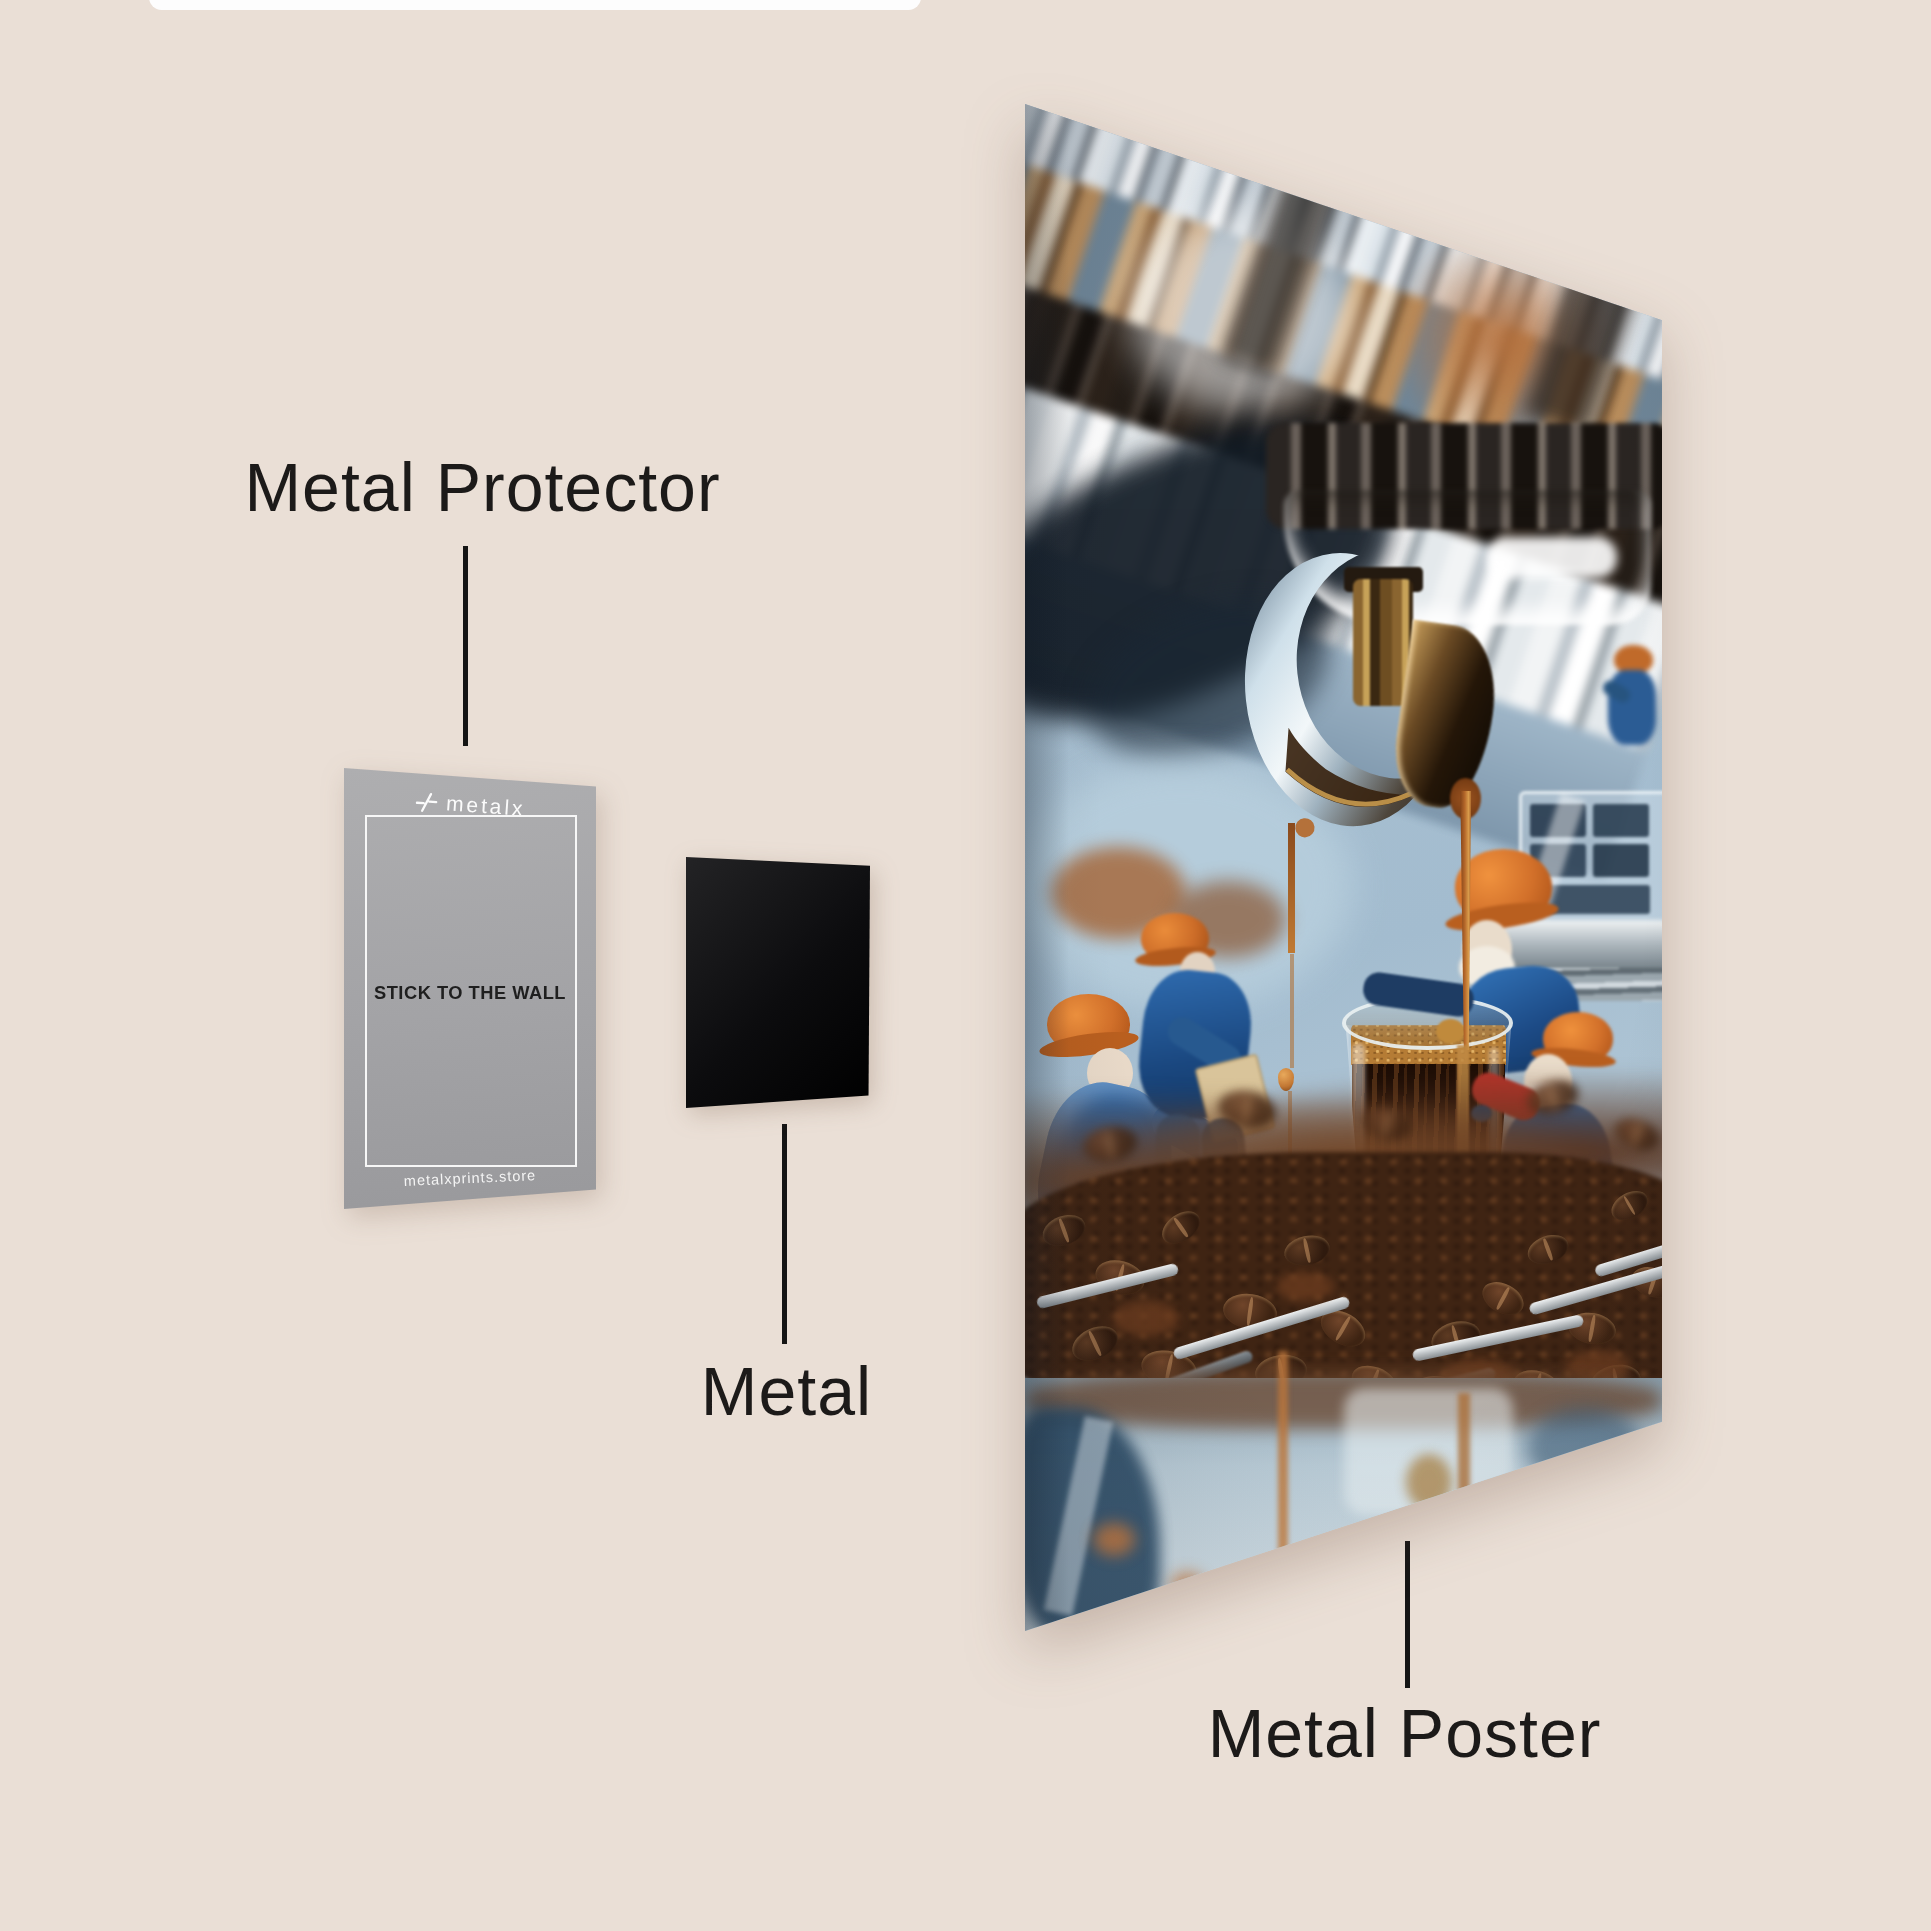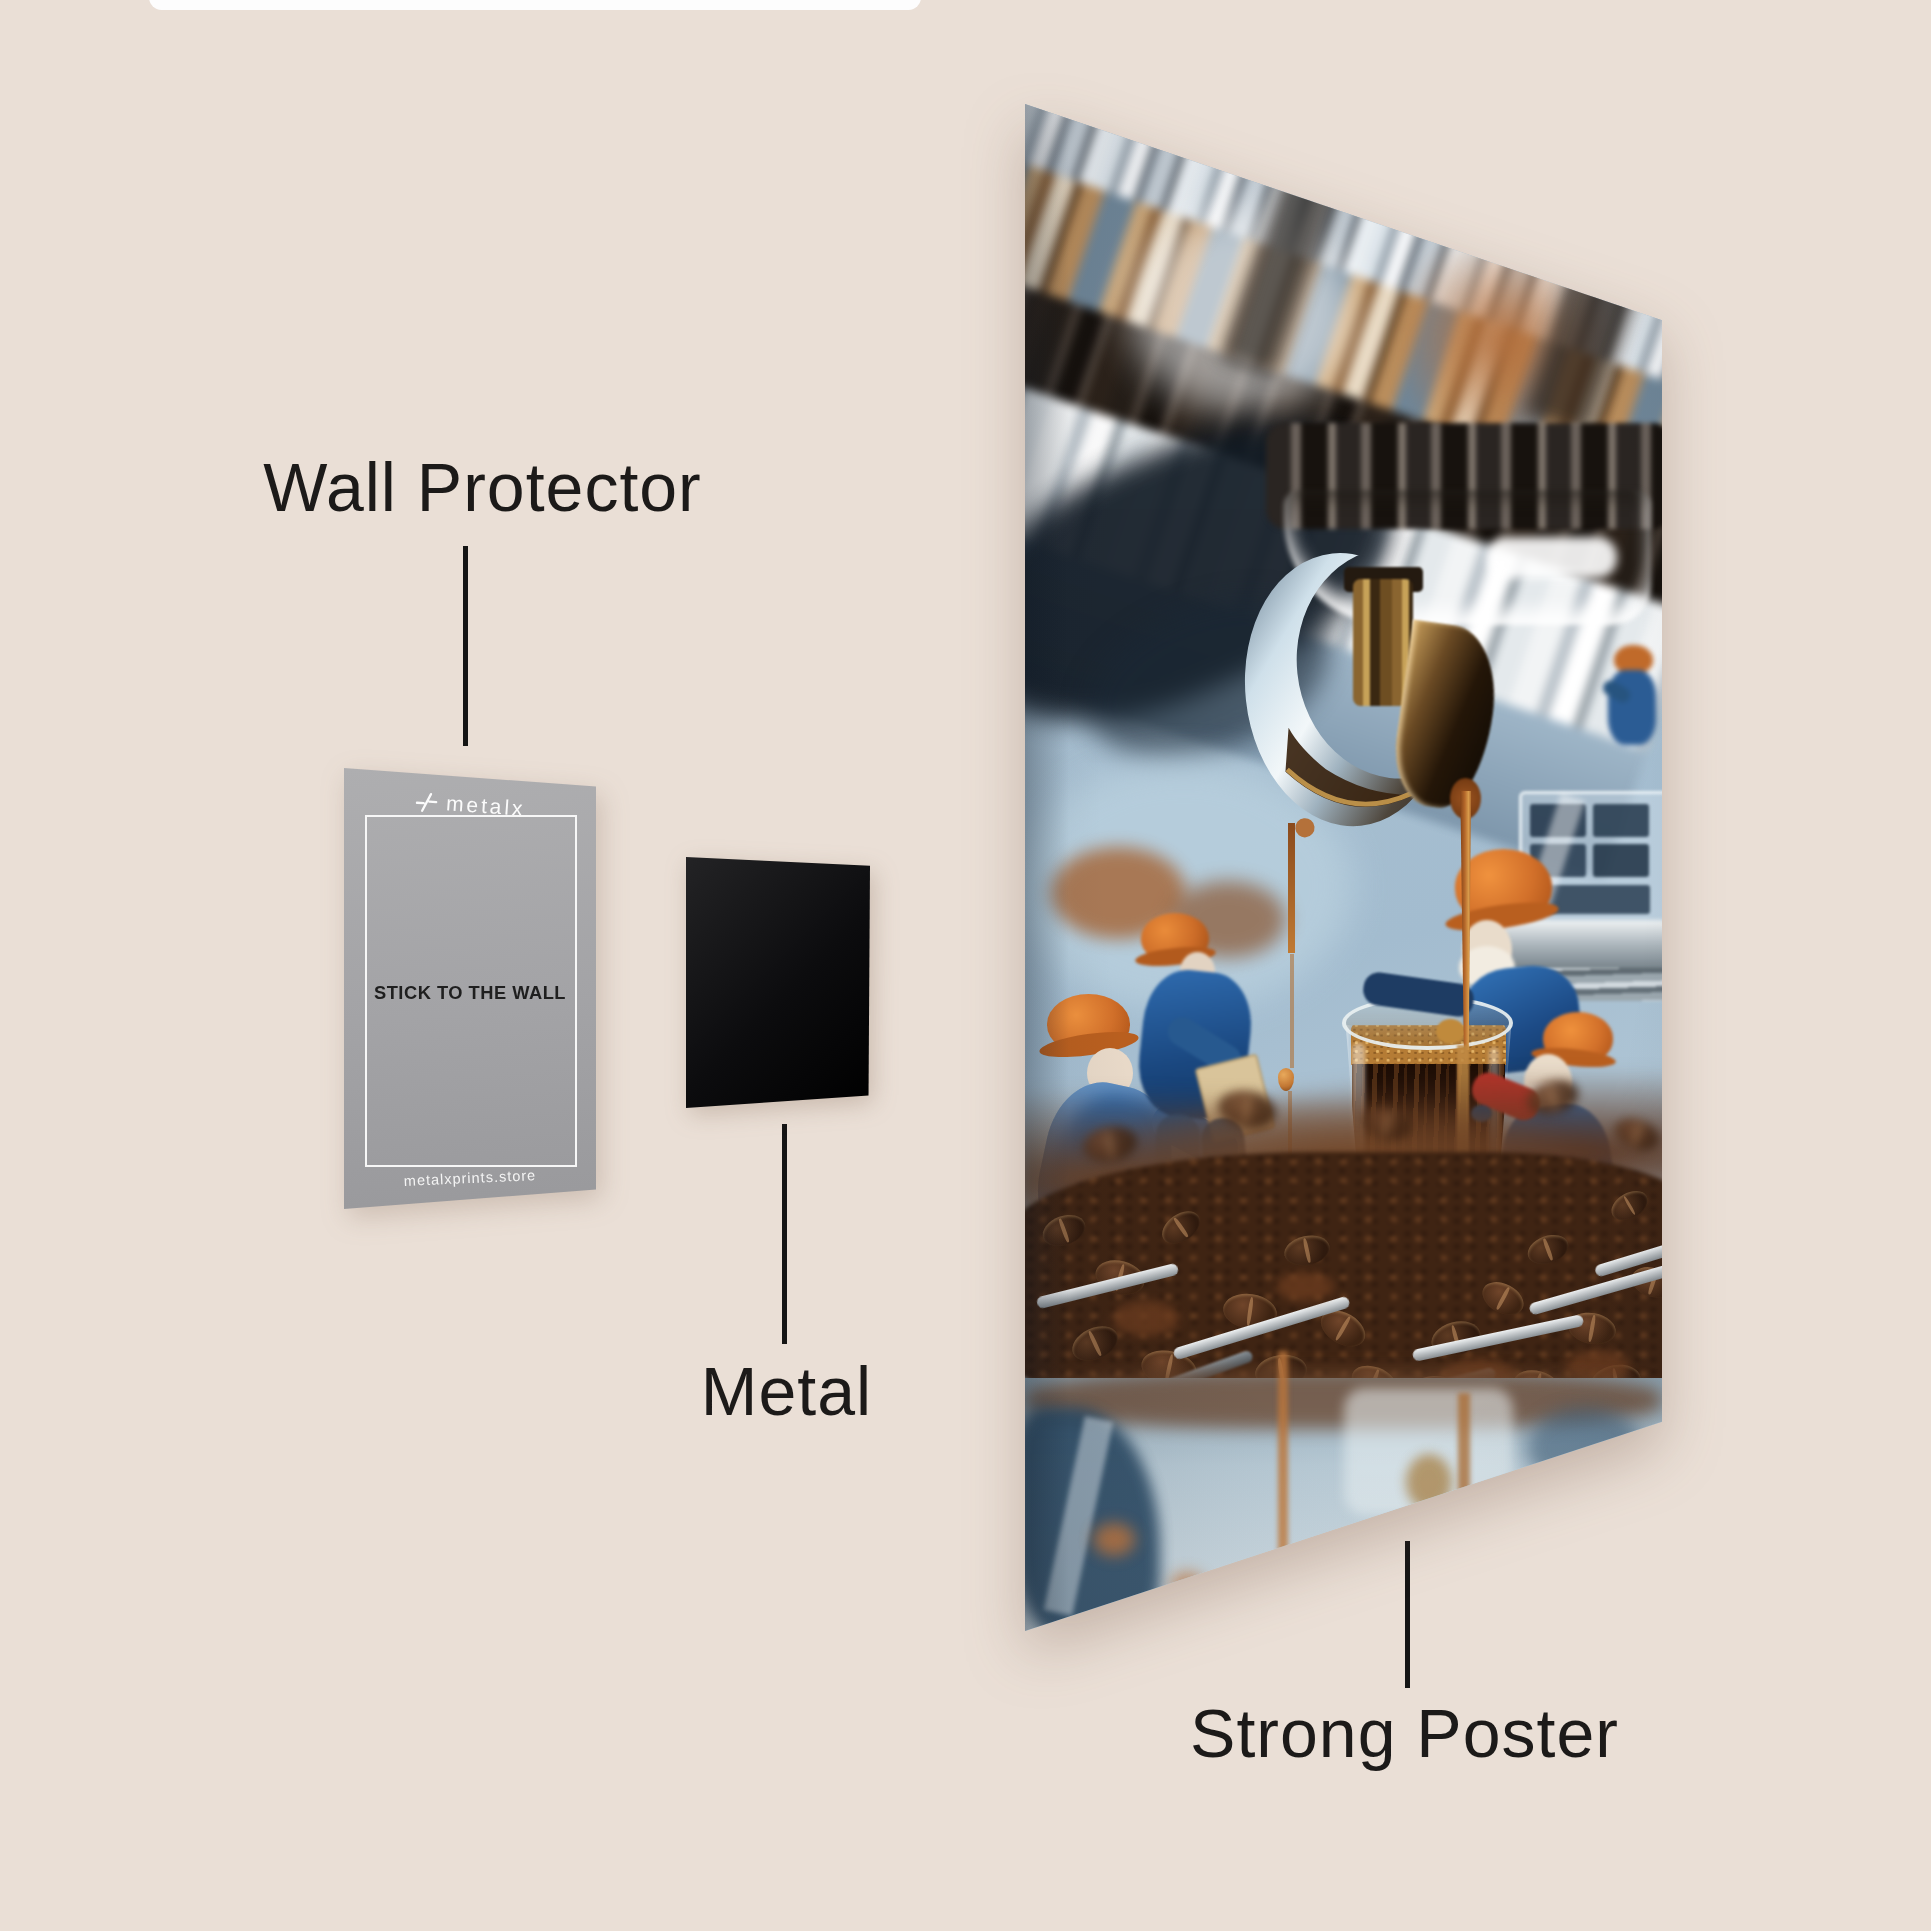--- a/index.html
+++ b/index.html
@@ -37,29 +37,29 @@
   .worker{position:absolute;}
   .wpart{position:absolute;}
 </style>
 </head>
 <body>
 
 <div class="stage">
 
   <div class="abs" style="left:149px;top:-15.4px;width:772px;height:25px;border-radius:12.6px;background:#fdfdfd;"></div>
 
-  <div class="label" style="left:135px;top:446px;width:695px;">Wall Protector</div>
+  <div class="label" style="left:135px;top:446px;width:695px;">Metal Protector</div>
   <div class="pline" style="left:463px;top:546px;height:200px;"></div>
 
   <div class="label" style="left:497px;top:1350px;width:579px;">
     <div>Metal</div>
   </div>
   <div class="pline" style="left:782px;top:1124px;height:220px;"></div>
 
-  <div class="label" style="left:1115px;top:1692px;width:579px;">Strong Poster</div>
+  <div class="label" style="left:1115px;top:1692px;width:579px;">Metal Poster</div>
   <div class="pline" style="left:1405px;top:1541px;height:147px;"></div>
 
   <div class="card-wrap">
     <div class="card">
       <div class="card-logo">
         <svg width="23" height="23" viewBox="0 0 24 24">
           <path d="M2 13 H9 M15 11 H22 M16 3 L8 21" stroke="#fbfbfb" stroke-width="2.4" fill="none" stroke-linecap="round"></path>
         </svg>
         <span>metalx</span>
       </div>

